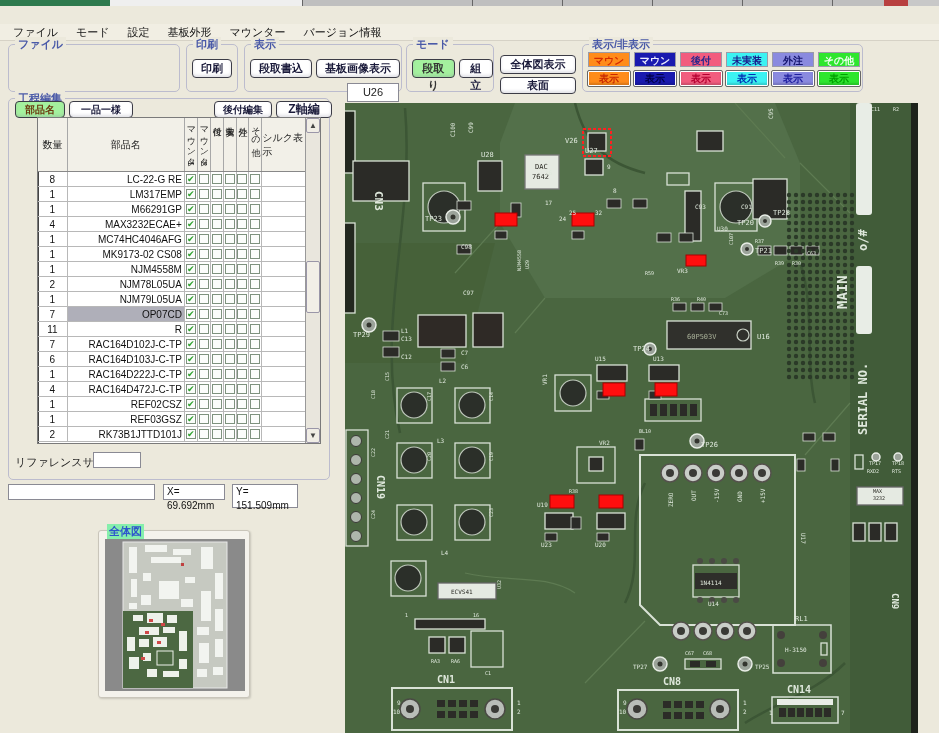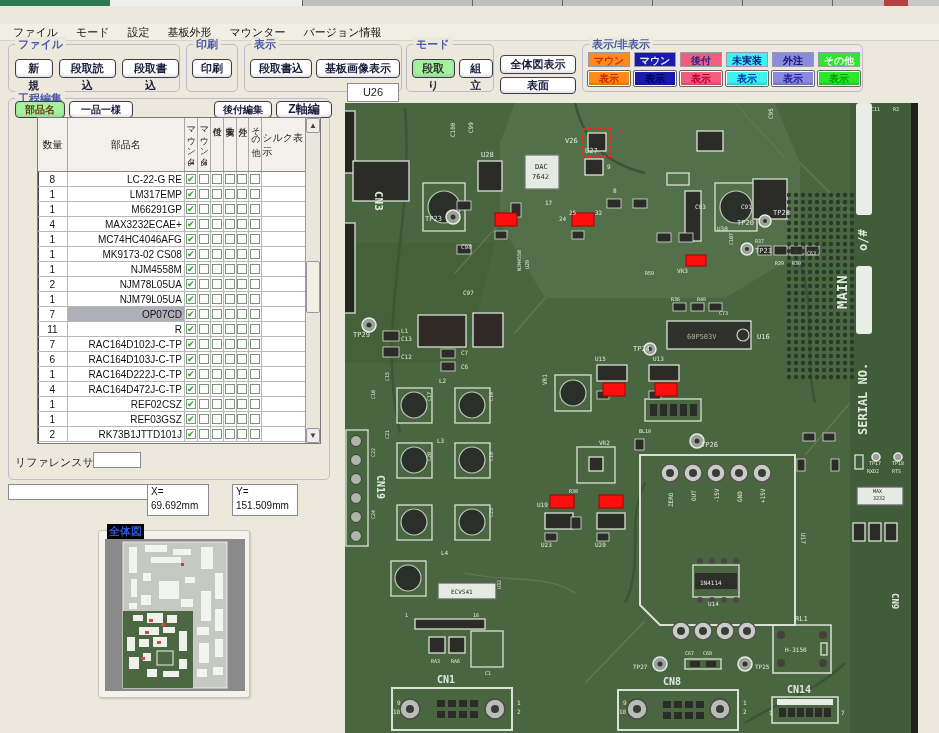--- a/index.html
+++ b/index.html
@@ -67,21 +67,21 @@
     border:1px solid #9a96a8;border-radius:2px;font-size:8px;text-align:center;
     line-height:13px;color:#444}
   #sthumb{position:absolute;left:0;top:44%;width:14px;height:52px;background:#F2EFE7;
     border:1px solid #9a96a8;border-radius:2px}
   
   .inp{position:absolute;background:#fff;border:1px solid #8a8a94;font-size:10px;
     padding:0 3px;line-height:14px;color:#111}
   
   #ovpanel{position:absolute;left:98px;top:530px;width:152px;height:168px;background:#F4F2EC;
     border:1px solid #C9C5BA;border-radius:3px;box-shadow:1px 1px 2px rgba(0,0,0,.15)}
-  #ovlabel{position:absolute;left:8px;top:-7px;background:#000000;padding:0 2px;
+  #ovlabel{position:absolute;left:8px;top:-7px;background:#86efac;padding:0 2px;
     color:#2E55CC;font-size:11px;font-weight:bold}
   #ovinner{position:absolute;left:6px;top:8px;width:140px;height:152px;background:#8A8A8A}
   
   #pcbwrap{position:absolute;left:345px;top:103px;width:573px;height:630px;background:#4A6640;overflow:hidden}
   #u26tag{position:absolute;left:347px;top:83px;width:52px;height:19px;background:#fff;
     border:1px solid #8a8a94;font-size:11px;text-align:center;line-height:17px;z-index:6;color:#222}
   svg text{font-family:"DejaVu Sans Mono","Liberation Mono",monospace}
 </style>
 </head>
 <body>
@@ -106,25 +106,20 @@
       <div class="menu-item">ファイル</div>
       <div class="menu-item">モード</div>
       <div class="menu-item">設定</div>
       <div class="menu-item">基板外形</div>
       <div class="menu-item">マウンター</div>
       <div class="menu-item">バージョン情報</div>
     </div>
 
   <div class="grp" style="left:8px;top:44px;width:172px;height:48px">
     <span class="glabel">ファイル</span>
-    <div class="btnrow" id="file-btns" style="left:6px;top:14px">
-        <div class="btn">新規</div>
-        <div class="btn">段取読込</div>
-        <div class="btn">段取書込</div>
-      </div>
   </div>
   <div class="grp" style="left:186px;top:44px;width:52px;height:48px">
     <span class="glabel">印刷</span>
     <div class="btnrow" id="print-btns" style="left:5px;top:14px">
         <div class="btn">印刷</div>
       </div>
   </div>
   <div class="grp" style="left:244px;top:44px;width:158px;height:48px">
     <span class="glabel">表示</span>
     <div class="btnrow" id="view-btns" style="left:5px;top:14px;gap:4px">
@@ -611,22 +606,22 @@
         <div id="sthumb"></div>
         <div class="sbtn" style="bottom:0">▼</div>
       </div>
     </div>
 
     <span style="position:absolute;left:6px;top:356px;font-size:11px;color:#222">リファレンスサーチ</span>
     <div class="inp" style="left:84px;top:353px;width:48px;height:16px"></div>
   </div>
 
   <div class="inp" style="left:8px;top:484px;width:147px;height:16px"></div>
-  <div class="inp" style="left:147px;top:484px;width:62px;height:32px">X= 69.692mm</div>
-  <div class="inp" style="left:232px;top:484px;width:66px;height:32px">Y= 151.509mm</div>
+  <div class="inp" style="left:163px;top:484px;width:62px;height:16px">X= 69.692mm</div>
+  <div class="inp" style="left:232px;top:484px;width:66px;height:24px">Y= 151.509mm</div>
 
   <div id="ovpanel">
     <span id="ovlabel">全体図</span>
     <div id="ovinner">
       <svg width="140" height="152" viewBox="0 0 140 152">
         <rect x="0" y="0" width="140" height="152" fill="#8A8A8A"></rect>
         <rect x="18" y="3" width="104" height="146" fill="#C6C9C1" stroke="#E8E8E8"></rect>
         <rect x="18" y="72" width="70" height="77" fill="#4C6842"></rect>
         <g fill="#F2F4F0">
           <rect x="24" y="8" width="8" height="26"></rect>

